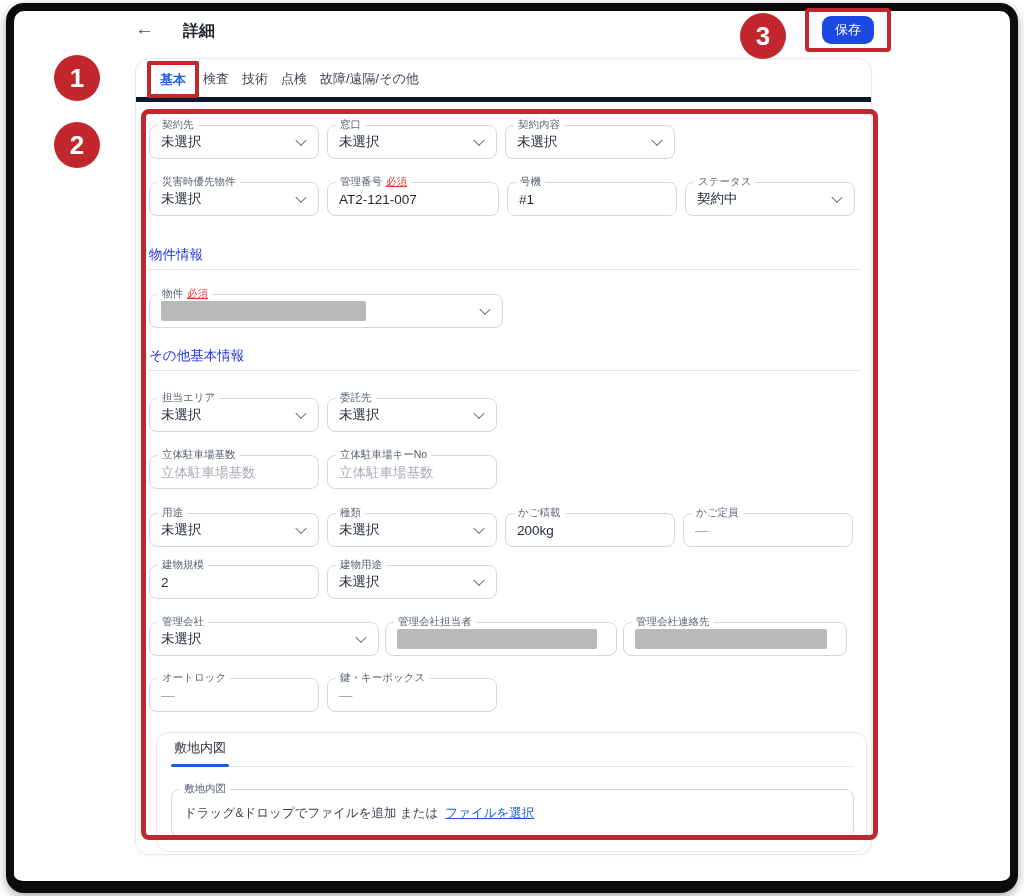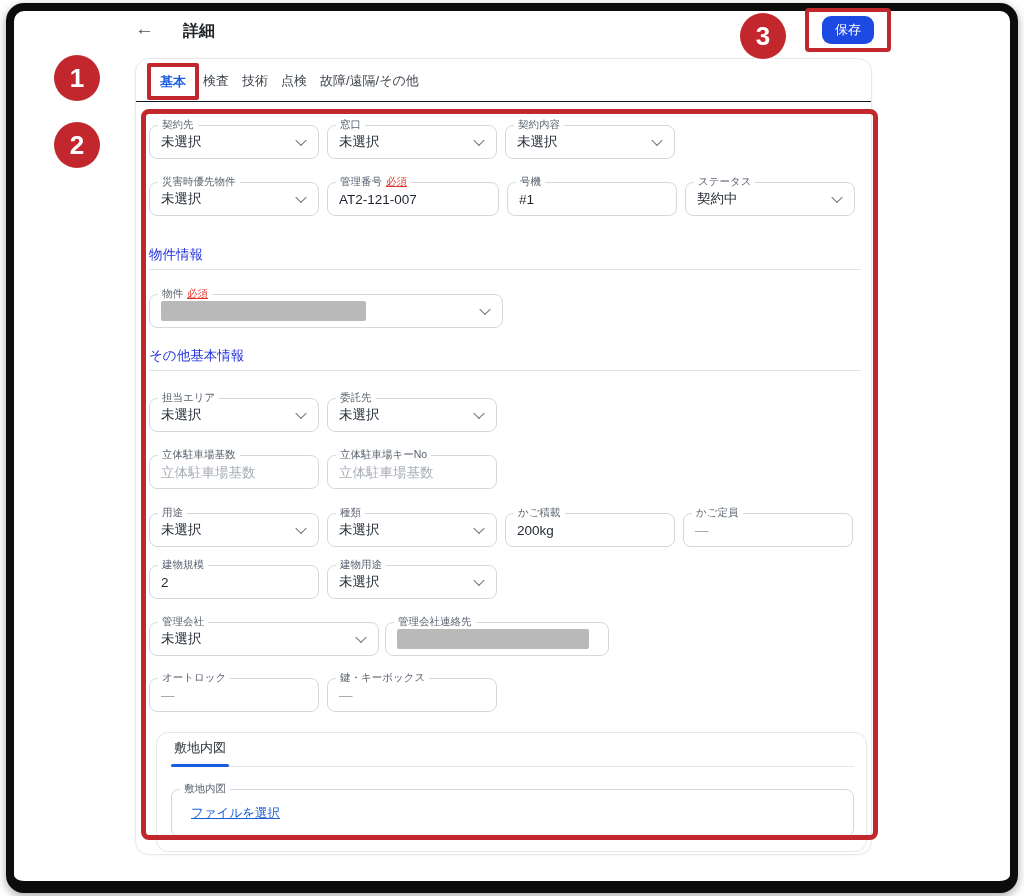--- a/index.html
+++ b/index.html
@@ -44,21 +44,21 @@
     box-shadow:0 1px 3px rgba(0,0,0,.04);}
 
   
   .annot-content-box{position:absolute;left:5px;top:50px;width:737px;height:731px;
     border:5px solid var(--annotation-red);border-radius:8px;pointer-events:none;z-index:20;}
   .annot-tab-box{border:4px solid var(--annotation-red);border-radius:2px;
     padding:5px 7px;margin-right:2px;}
 
   
   .tabbar{display:flex;align-items:center;height:43px;padding:2px 10px 0 11px;
-    border-bottom:1px solid #0f172a;}
+    border-bottom:5px solid #0f172a;}
   .tab{font-size:13px;color:#3f454d;padding:0 2px;margin-right:9px;cursor:pointer;white-space:nowrap;}
   .tab.active{color:var(--active-tab-blue);font-weight:bold;margin-right:0;}
 
   .card-body{padding:23px 10px 12px 13px;}
 
   
   .frow{display:flex;gap:8px;}
   .field{position:relative;height:34px;border:1px solid #d4d8de;border-radius:8px;
     background:#fff;display:flex;align-items:center;padding:0 24px 0 11px;}
   .field.noselect{padding-right:11px;}
@@ -246,20 +246,24 @@
           <span class="chev"></span>
         </div>
       </div>
 
       <div class="frow mt23" style="gap:6px;">
         <div class="field w230">
           <span class="flabel">管理会社</span>
           <span class="fvalue">未選択</span>
           <span class="chev"></span>
         </div>
+        <div class="field w232 noselect">
+          <span class="flabel">管理会社担当者</span>
+          <span class="redact wfull"></span>
+        </div>
         <div class="field w224 noselect">
           <span class="flabel">管理会社連絡先</span>
           <span class="redact wfull"></span>
         </div>
       </div>
 
       <div class="frow mt22">
         <div class="field w170 noselect">
           <span class="flabel">オートロック</span>
           <span class="fvalue muted">—</span>
@@ -269,20 +273,21 @@
           <span class="fvalue muted">—</span>
         </div>
       </div>
 
       <div class="inner-card">
         <div class="subtabs">
           <span class="subtab">敷地内図</span>
         </div>
         <div class="dropzone">
           <span class="flabel">敷地内図</span>
+          <span class="dz-text">ドラッグ&amp;ドロップでファイルを追加 または</span>
           <span class="dz-link">ファイルを選択</span>
         </div>
       </div>
 
     </div>
   </div>
 
 </div>
 </div>
 

